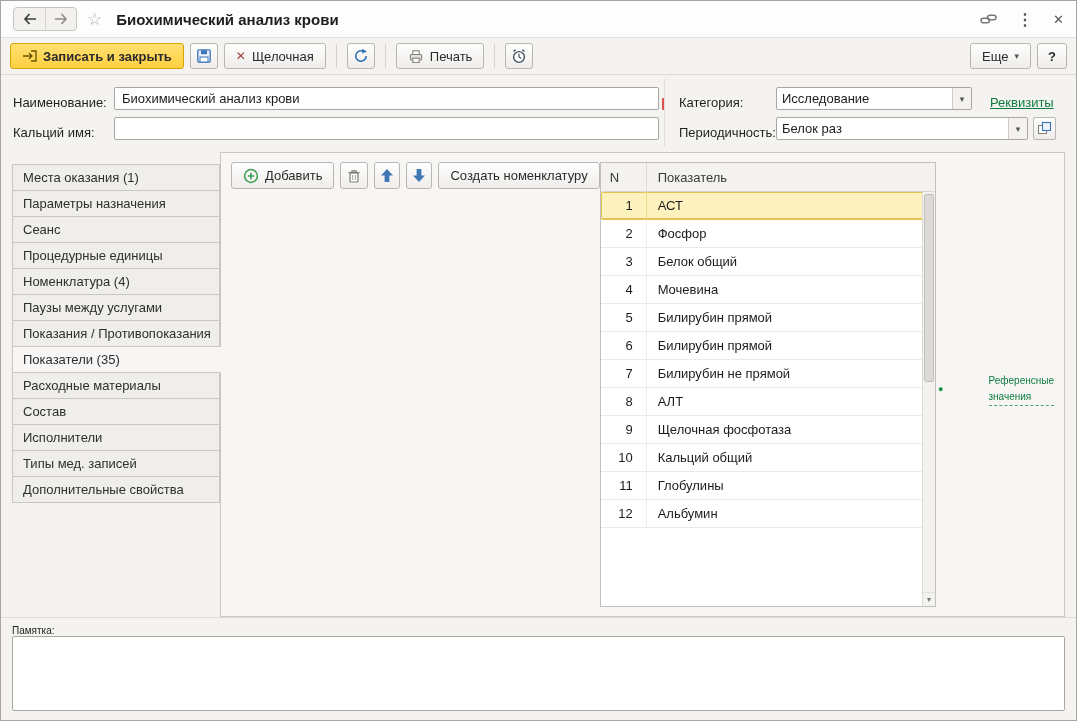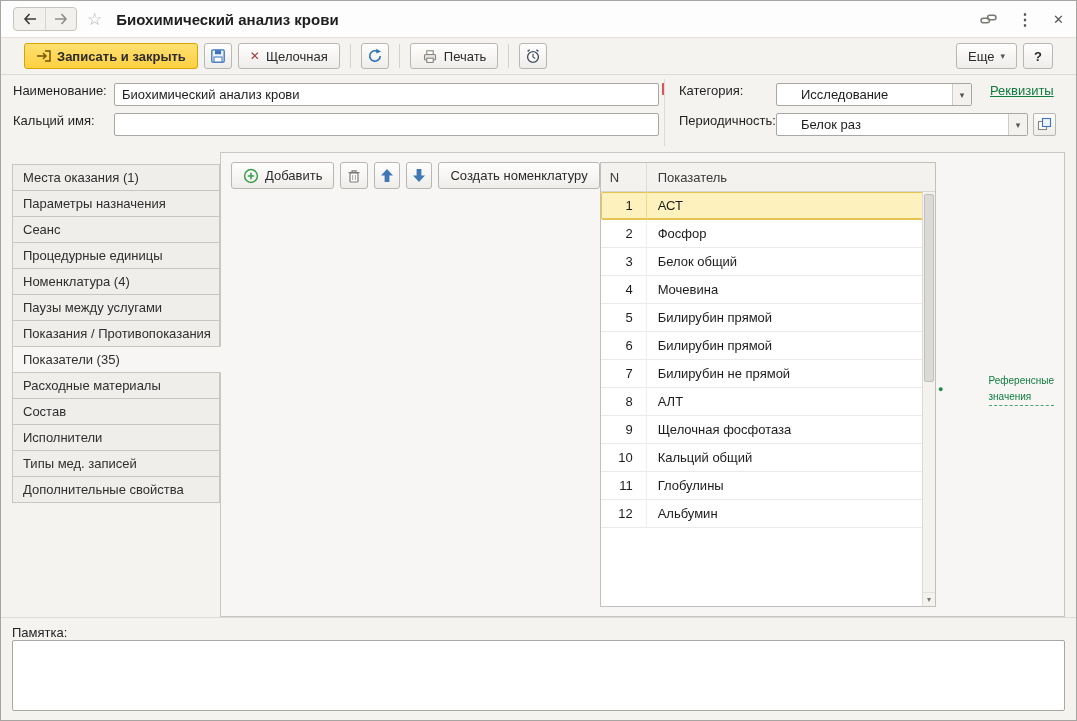--- a/index.html
+++ b/index.html
@@ -12,42 +12,42 @@
   .navbtn { width:31px; height:22px; border:none; background:transparent; display:flex; align-items:center; justify-content:center; cursor:pointer; }
   .navbtn + .navbtn { border-left:1px solid #d6d4d1; }
   .star { font-size:17px; color:#b3b1ae; margin-left:10px; cursor:pointer; }
   .title { font-size:15px; font-weight:700; color:#1e1e1e; margin-left:14px; white-space:nowrap; }
   .titlebar-right { margin-left:auto; display:flex; align-items:center; gap:20px; }
   .t-icon { color:#555; cursor:pointer; display:flex; align-items:center; }
   .kebab { font-size:16px; font-weight:700; }
   .closex { font-size:13px; }
 
   
-  .toolbar { height:37px; flex:none; display:flex; align-items:center; gap:6px; padding:0 23px; background:#f5f3f0; border-bottom:1px solid #dcdad7; }
+  .toolbar { height:37px; flex:none; display:flex; align-items:center; gap:6px; padding:0 9px; background:#f5f3f0; border-bottom:1px solid #dcdad7; }
   .btn { height:26px; display:inline-flex; align-items:center; gap:6px; padding:0 11px; background:linear-gradient(#fefefe,#efedea); border:1px solid #b9b7b4; border-radius:3px; font-size:13px; color:#2b2b2b; cursor:pointer; white-space:nowrap; }
   .btn.icon-only { padding:0 5px; }
   .btn.primary { background:linear-gradient(#ffe071,#ffd042); border-color:#d6a500; font-weight:700; }
   .btn .xmark { color:#9b3b3b; font-size:12px; }
   .btn .dd-arrow { font-size:9px; color:#555; }
   .sep { width:1px; height:24px; background:#d4d2cf; margin:0 4px; }
   .spacer { flex:1; }
   .btn.help { width:30px; justify-content:center; font-weight:700; }
 
   
   .fields { flex:none; position:relative; padding:5px 12px 7px; }
-  .field-row { display:flex; align-items:flex-start; height:27px; margin:3px 0; }
+  .field-row { display:flex; align-items:flex-end; height:27px; margin:3px 0; }
   .flabel { font-size:13px; color:#1f1f1f; }
   .flabel.w1 { width:101px; }
   .flabel.w2 { width:97px; }
   input.text { width:545px; height:23px; border:1px solid #a9a7a4; border-radius:2px; padding:0 7px; font-size:13px; color:#1c1c1c; background:#fff; outline:none; }
   .req-mark { width:3px; height:12px; background:#e05252; margin-left:3px; border-radius:1px; }
   .col-gap { width:14px; flex:none; }
   .vdivider { position:absolute; left:663px; top:4px; bottom:4px; width:1px; background:#dddbd8; }
   .combo { display:flex; align-items:center; height:23px; border:1px solid #a9a7a4; border-radius:2px; background:#fff; overflow:hidden; cursor:pointer; }
-  .combo-value { flex:1; padding:0 24px; font-size:13px; color:#1c1c1c; white-space:nowrap; }
+  .combo-value { flex:1; padding:0 5px; font-size:13px; color:#1c1c1c; white-space:nowrap; }
   .combo-btn { width:19px; height:100%; flex:none; border-left:1px solid #cfcdca; background:#f4f2ef; display:flex; align-items:center; justify-content:center; font-size:9px; color:#555; }
   .combo.cat { width:196px; }
   .combo.per { width:252px; }
   .glink { font-size:13px; color:#0f7b3f; text-decoration:underline; cursor:pointer; margin-left:18px; white-space:nowrap; }
   .sq-btn { width:23px; height:23px; margin-left:5px; border:1px solid #b9b7b4; border-radius:2px; background:linear-gradient(#fefefe,#efedea); display:flex; align-items:center; justify-content:center; cursor:pointer; }
 
   
   .content { flex:none; height:467px; display:flex; padding:2px 11px 0; }
   .tabs { width:208px; flex:none; }
   .tab { height:27px; line-height:25px; padding:0 10px; font-size:13px; color:#2e2e2e; background:#f0eeeb; border:1px solid #c9c7c4; margin-top:-1px; cursor:pointer; white-space:nowrap; overflow:hidden; }
@@ -73,21 +73,21 @@
   .vscroll { position:absolute; top:29px; right:0; bottom:0; width:13px; background:#f4f2ef; border-left:1px solid #dddbd8; cursor:pointer; }
   .vthumb { position:absolute; top:2px; left:1px; right:1px; height:188px; background:#dcdad7; border:1px solid #c2c0bd; border-radius:2px; }
   .vdown { position:absolute; bottom:0; left:0; right:0; height:14px; display:flex; align-items:center; justify-content:center; font-size:8px; color:#777; border-top:1px solid #e3e1de; }
 
   .link-row { margin-top:9px; display:flex; align-items:center; gap:7px; padding-left:2px; }
   .bullet { color:#149144; font-size:9px; }
   .ref-link { font-size:10px; color:#0f7b3f; border-bottom:1px dashed #4ba375; cursor:pointer; line-height:16px;margin-left:38px; }
 
   
   .memo { flex:1; border-top:1px solid #dddbd8; padding:7px 11px 9px; display:flex; flex-direction:column; }
-  .memo-label { font-size:13px; color:#1f1f1f; }
+  .memo-label { font-size:10px; color:#1f1f1f; }
   .memo textarea { flex:1; width:100%; border:1px solid #a9a7a4; border-radius:2px; background:#fff; resize:none; outline:none; font-family:"Liberation Sans", sans-serif; font-size:13px; padding:5px 7px; }
 
   svg { display:block; }
 </style>
 </head>
 <body>
 
 <div class="window">
 
   <div class="titlebar">

